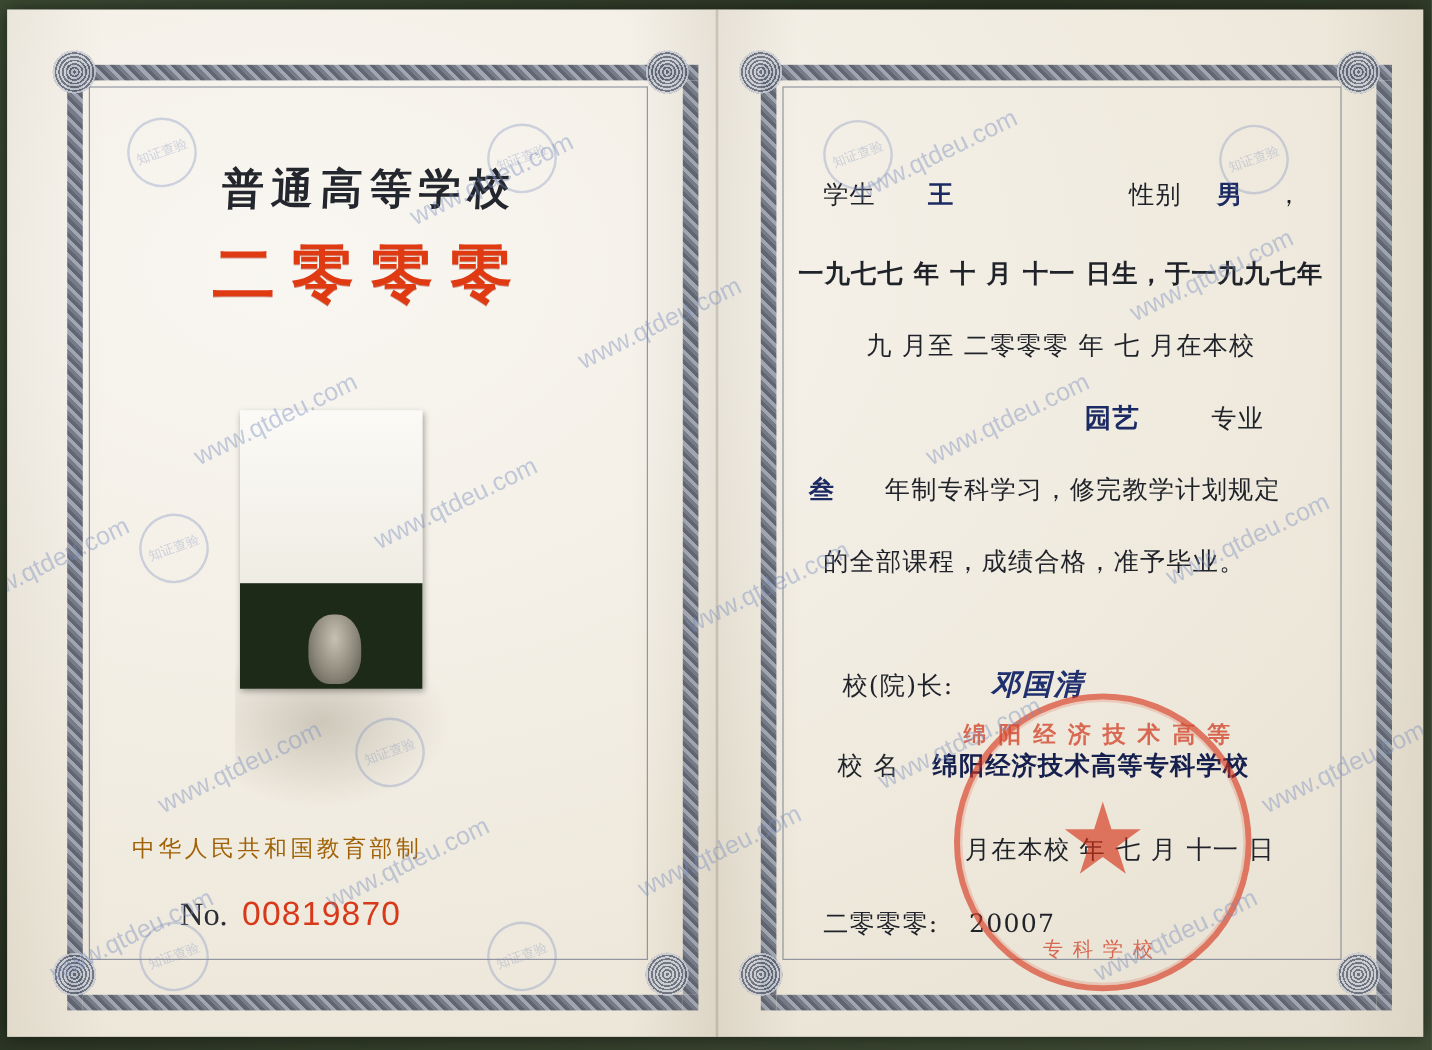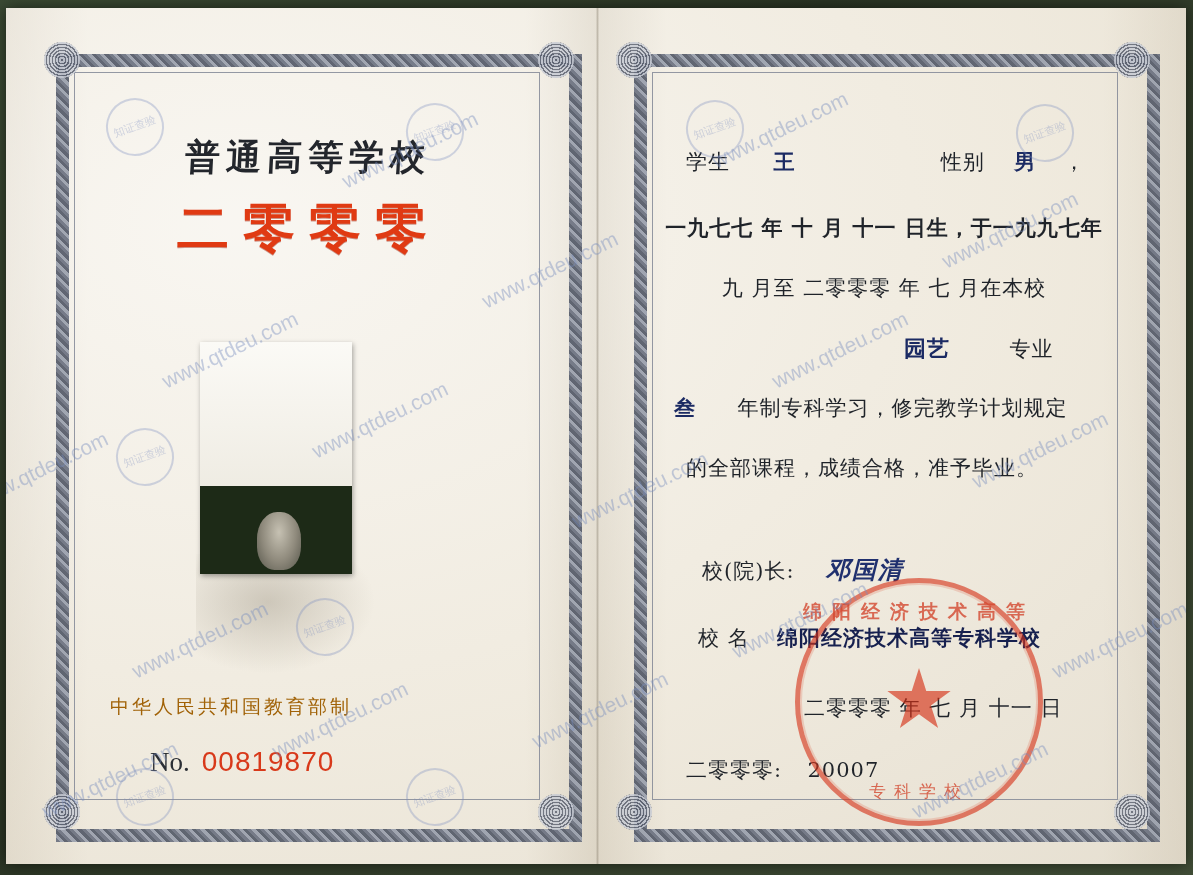--- a/index.html
+++ b/index.html
@@ -363,21 +363,21 @@
         <span style="display:inline-block; width:16px;"></span>
         <span class="handwrite" style="font-size:24px;">邓国清</span>
       </div>
 
       <div class="body-line" id="sign-school">
         <span>校    名</span>
         <span style="display:inline-block; width:12px;"></span>
         <span class="handwrite-name">绵阳经济技术高等专科学校</span>
       </div>
 
-      <div class="body-line" id="sign-date">二零零零 年 七 月 十一 日</div>
+      <div class="body-line" id="sign-date">月在本校 年 七 月 十一 日</div>
 
       <div class="body-line" id="school-code">
         <span>二零零零:</span>
         <span style="display:inline-block; width:10px;"></span>
         <span>20007</span>
       </div>
     </div>
 
     <div id="seal">
       <div id="seal-text-top">绵阳经济技术高等</div>

